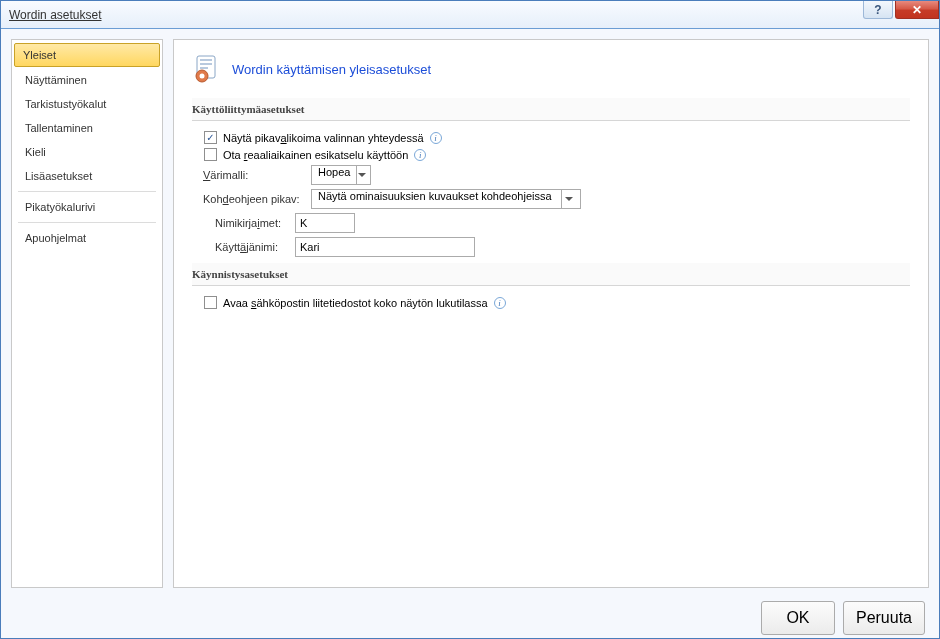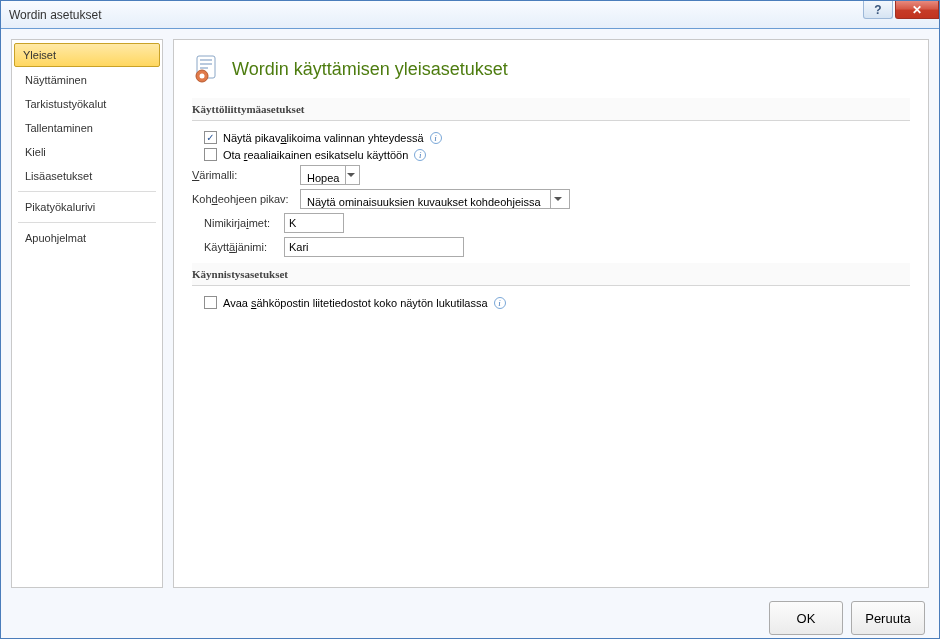--- a/index.html
+++ b/index.html
@@ -26,20 +26,21 @@
     border-bottom: 1px solid #6b9dd4;
     display: flex;
     align-items: center;
     padding: 0 6px;
     position: relative;
   }
   .titlebar .title {
     font-size: 12px;
     color: #333;
     padding-left: 2px;
+    text-decoration: underline;
   }
   .win-controls {
     position: absolute;
     right: 0;
     top: 0;
     display: flex;
   }
   .win-btn {
     width: 30px;
     height: 18px;
@@ -103,22 +104,22 @@
     position: relative;
   }
   .header-row {
     display: flex;
     align-items: center;
     gap: 10px;
     margin-bottom: 14px;
   }
   .header-icon svg { display: block; }
   .header-text {
-    font-size: 18px;
-    color: #4d7c0f;
+    font-size: 13px;
+    color: #1d4ed8;
   }
   .section-head {
     font-weight: bold;
     color: #444;
     padding: 5px 0;
     border-bottom: 1px solid #d6d6d6;
     margin-bottom: 10px;
     margin-top: 6px;
     background: #fafafa;
     font-family: Liberation Serif, serif;
@@ -136,32 +137,32 @@
     display: inline-flex;
     align-items: center;
     justify-content: center;
     font-size: 10px;
     color: #2b5797;
   }
   .check.checked::after { content: "✓"; line-height: 1; }
   .label-row {
     display: flex;
     align-items: center;
-    margin: 4px 0 4px 0px;
+    margin: 4px 0 4px 11px;
     gap: 8px;
   }
   .lbl { width: 100px; color: #333; }
   .lbl2 { width: 72px; color: #333; margin-left:12px; }
   .underline { text-decoration: underline; }
   .combo {
     border: 1px solid #ababab;
     background: #fff;
     height: 20px;
     display: inline-flex;
-    align-items: flex-end;
+    align-items: flex-start;
     padding: 0 4px 0 6px;
     position: relative;
   }
   .combo .arrow {
     width: 15px; height: 18px;
     border-left: 1px solid #ababab;
     margin-left: 6px;
     display: flex;
     align-items: center;
     justify-content: center;
@@ -199,21 +200,21 @@
     align-items: center;
     padding: 0 14px;
     gap: 8px;
   }
   .btn {
     min-width: 74px;
     height: 22px;
     border: 1px solid #ababab;
     background: linear-gradient(#fcfcfc, #ebebeb);
     border-radius: 3px;
-    font-size: 13px;
+    font-size: 16px;
     padding: 16px 12px;
     cursor: default;
     display: inline-flex;
     align-items: center;
     justify-content: center;
   }
 </style>
 </head>
 <body>
 

